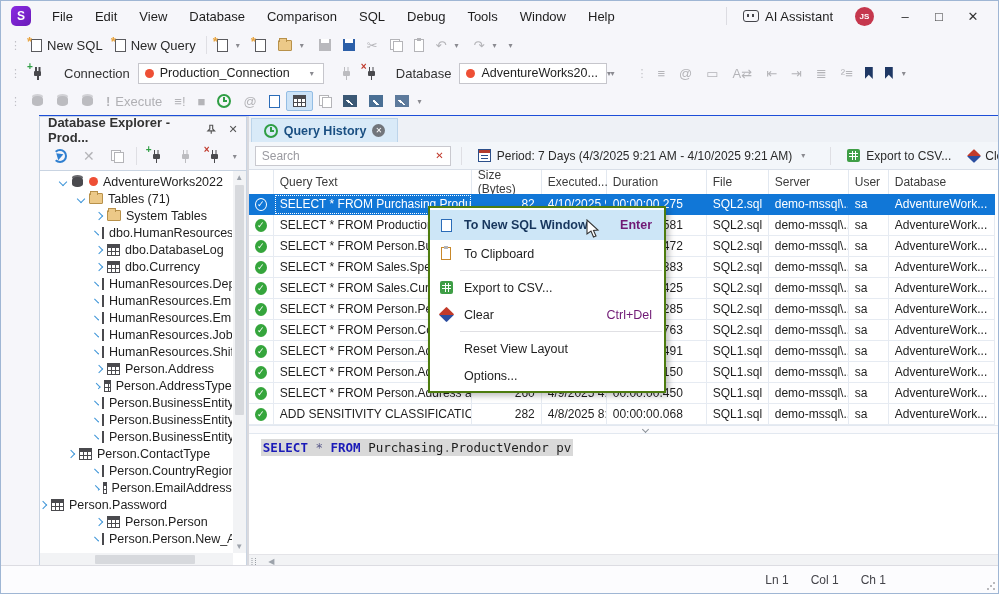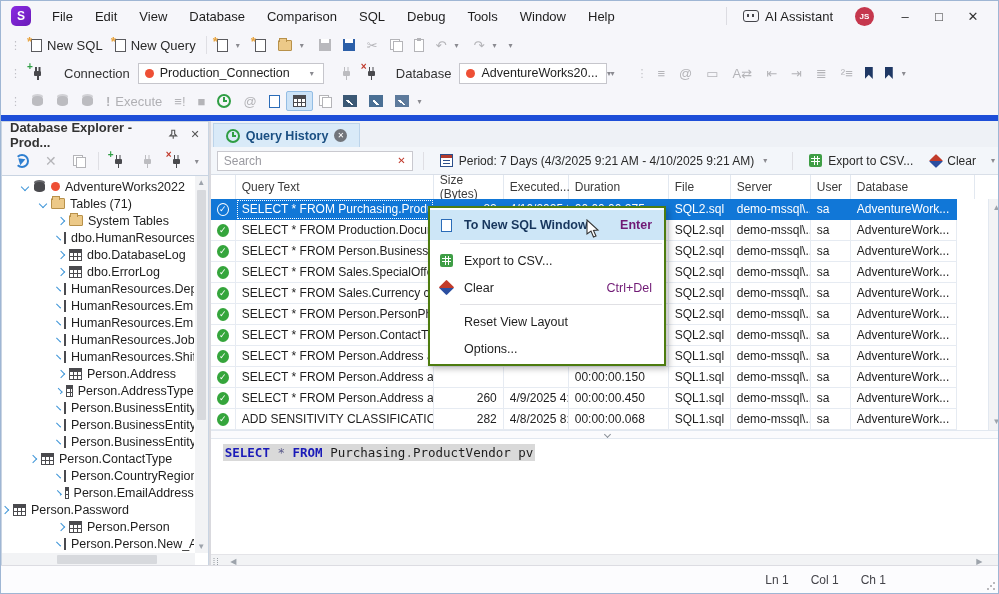--- a/index.html
+++ b/index.html
@@ -79,21 +79,21 @@
   .ic-refresh { width:14px; height:14px; border:2px solid #2f7fd0; border-radius:50%; border-left-color:transparent; position:relative; }
   .ic-refresh:before { content:""; position:absolute; left:-3px; top:-1px; border:4px solid transparent; border-right:6px solid #2f7fd0; transform:rotate(40deg); }
   .ic-robot { width:16px; height:12px; border:1.5px solid #44444a; border-radius:3px; position:relative; }
   .ic-robot:before { content:""; position:absolute; left:3px; top:3px; width:2px; height:3px; background:#44444a; box-shadow:5px 0 0 #44444a; }
   .ic-eraser2 { width:11px; height:11px; transform:rotate(45deg); background:linear-gradient(135deg,#c23b2a 50%,#2b4ea0 50%); border-radius:1px; }
   .cv { display:inline-block; width:6px; height:6px; border-right:1.5px solid #3f96d8; border-bottom:1.5px solid #3f96d8; }
   .cv.right { transform:rotate(-45deg); }
   .cv.down { transform:rotate(45deg); }
 
   
-  .main { display:flex; height:452px; border-top:6px solid #1d4ed8; }
+  .main { display:flex; height:452px; border-top:1px solid #1d4ed8;margin-left:38px; }
 
   
   .explorer { width:233px; display:flex; flex-direction:column; background:#f6f6fa; border-right:2px solid #d9d9de; }
   .exp-header { display:flex; align-items:center; height:26px; padding:0 8px; font-weight:bold; color:#333; border:1px solid #c9d4e2; border-bottom:none; background:#f6f6fa; }
   .exp-header .sp { flex:1; }
   .exp-tools { display:flex; align-items:center; gap:2px; height:28px; padding:0 6px; border-left:1px solid #c9d4e2; border-right:1px solid #c9d4e2; }
   .exp-tools .tbtn { padding:3px 7px; }
   .tree-wrap { position:relative; flex:1; background:#fff; border:1px solid #c9d4e2; overflow:hidden; }
   .tree { position:absolute; inset:2px 14px 14px 0; overflow:hidden; }
   .titem { display:flex; align-items:center; gap:5px; height:17px; white-space:nowrap; overflow:hidden; font-size:12.5px; color:#1e1e1e; }
@@ -444,21 +444,21 @@
               <span>dbo.HumanResources</span>
             </div>
             <div class="titem" style="padding-left: 56px;">
               <span class="cv right"></span>
               <span class="ic-table"></span>
               <span>dbo.DatabaseLog</span>
             </div>
             <div class="titem" style="padding-left: 56px;">
               <span class="cv right"></span>
               <span class="ic-table"></span>
-              <span>dbo.ErrorLog</span>
+              <span>dbo.Currency</span>
             </div>
             <div class="titem" style="padding-left: 56px;">
               <span class="cv right"></span>
               <span class="ic-table"></span>
               <span>HumanResources.Depa</span>
             </div>
             <div class="titem" style="padding-left: 56px;">
               <span class="cv right"></span>
               <span class="ic-table"></span>
               <span>HumanResources.Empl</span>
@@ -774,20 +774,26 @@
     </div>
   </div>
 
   <div class="ctxmenu" id="ctxmenu">
       <div class="mi hl">
         <span class="mico">
           <span class="ic-page"></span>
         </span>
         <span class="mlabel">To New SQL Window</span>
         <span class="msc">Enter</span>
+      </div>
+      <div class="mi">
+        <span class="mico">
+          <span class="ic-clip" style="border-color:#c8882a;"></span>
+        </span>
+        <span class="mlabel">To Clipboard</span>
       </div>
       <div class="msep"></div>
       <div class="mi">
         <span class="mico">
           <span class="ic-csv"></span>
         </span>
         <span class="mlabel">Export to CSV...</span>
       </div>
       <div class="mi">
         <span class="mico">

